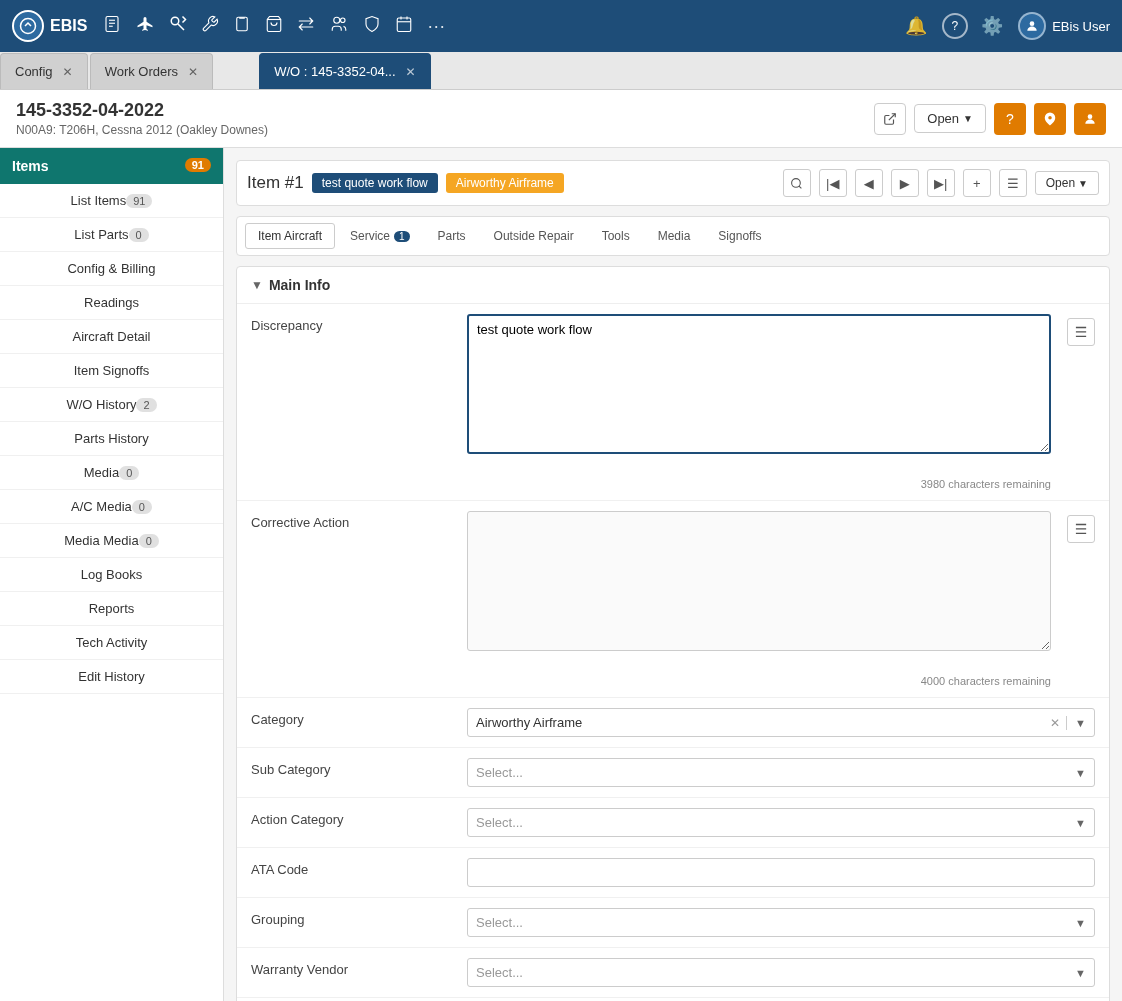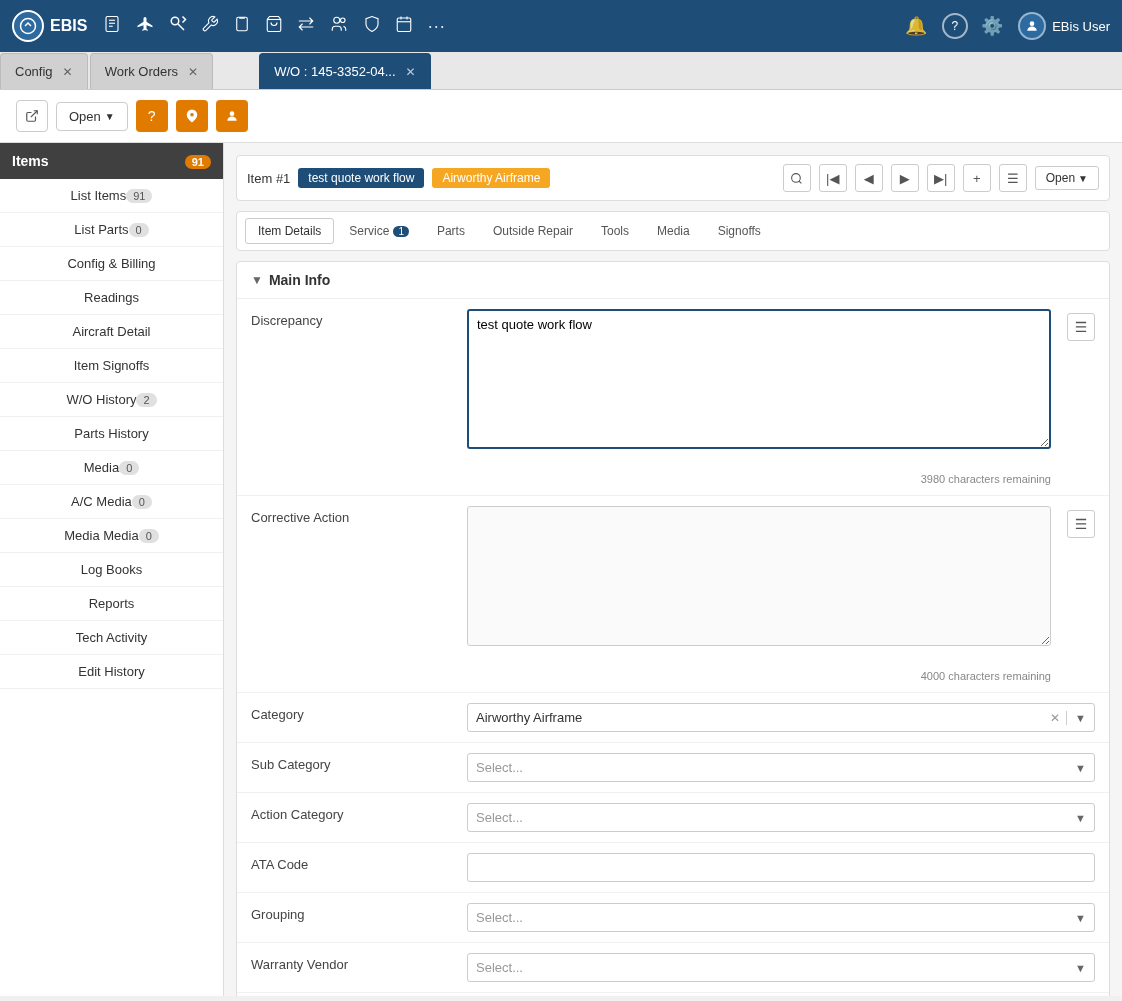--- a/index.html
+++ b/index.html
@@ -81,27 +81,27 @@
 
     
     .sidebar {
       width: 224px;
       min-width: 224px;
       background: white;
       border-right: 1px solid #ddd;
       overflow-y: auto;
     }
     .sidebar-header {
-      background: #404040;
+      background: #0f766e;
       color: white;
       padding: 10px 12px;
       font-weight: 600;
       font-size: 14px;
       display: flex;
-      align-items: flex-end;
+      align-items: flex-start;
       justify-content: space-between;
     }
     .sidebar-badge {
       background: #e07b00;
       color: white;
       border-radius: 10px;
       padding: 1px 7px;
       font-size: 11px;
       font-weight: bold;
     }
@@ -135,21 +135,21 @@
     .item-toolbar {
       background: white;
       border: 1px solid #ddd;
       border-radius: 4px;
       padding: 8px 10px;
       display: flex;
       align-items: center;
       gap: 8px;
       margin-bottom: 10px;
     }
-    .item-label { font-size: 13px; color: #333; font-weight: 500; white-space: nowrap; }
+    .item-label { font-size: 17px; color: #333; font-weight: 500; white-space: nowrap; }
     .tag-blue { background: #1e4d78; color: white; padding: 3px 10px; border-radius: 3px; font-size: 12px; font-weight: 500; }
     .tag-yellow { background: #f5a623; color: white; padding: 3px 10px; border-radius: 3px; font-size: 12px; font-weight: 500; }
     .toolbar-spacer { flex: 1; }
     .tb-btn { width: 28px; height: 28px; border: 1px solid #ccc; border-radius: 3px; background: white; display: flex; align-items: center; justify-content: center; cursor: pointer; font-size: 13px; color: #555; }
     .tb-open-btn { display: flex; align-items: center; gap: 3px; padding: 4px 10px; border: 1px solid #ccc; border-radius: 3px; background: white; cursor: pointer; font-size: 12px; color: #333; }
 
     
     .sub-tabs {
       display: flex;
       gap: 2px;
@@ -422,20 +422,24 @@
     <span>Work Orders</span>
     <span class="tab-close">✕</span>
   </div>
   <div class="tab active">
     <span>W/O : 145-3352-04...</span>
     <span class="tab-close">✕</span>
   </div>
 </div>
 
 <div class="page-header">
+  <div class="page-header-left">
+    <div class="page-title">145-3352-04-2022</div>
+    <div class="page-subtitle">N00A9: T206H, Cessna 2012 (Oakley Downes)</div>
+  </div>
   <div class="page-header-right">
     <div class="btn-icon">
       <svg width="14" height="14" viewBox="0 0 24 24" fill="none" stroke="#555" stroke-width="2">
           <path d="M18 13v6a2 2 0 0 1-2 2H5a2 2 0 0 1-2-2V8a2 2 0 0 1 2-2h6"></path>
           <polyline points="15 3 21 3 21 9"></polyline>
           <line x1="10" y1="14" x2="21" y2="3"></line>
         </svg>
     </div>
     <div class="btn-open">
       <span>Open</span>
@@ -538,21 +542,21 @@
       <div class="tb-btn" title="Add">+</div>
       <div class="tb-btn" title="Menu">☰</div>
       <div class="tb-open-btn">
         <span>Open</span>
         <span style="font-size:10px;">▼</span>
       </div>
     </div>
 
     <div class="sub-tabs">
       <div class="sub-tab active">
-        <span>Item Details</span>
+        <span>Item Aircraft</span>
       </div>
       <div class="sub-tab">
         <span>Service</span>
         <span class="sub-tab-badge">1</span>
       </div>
       <div class="sub-tab">
         <span>Parts</span>
       </div>
       <div class="sub-tab">
         <span>Outside Repair</span>

